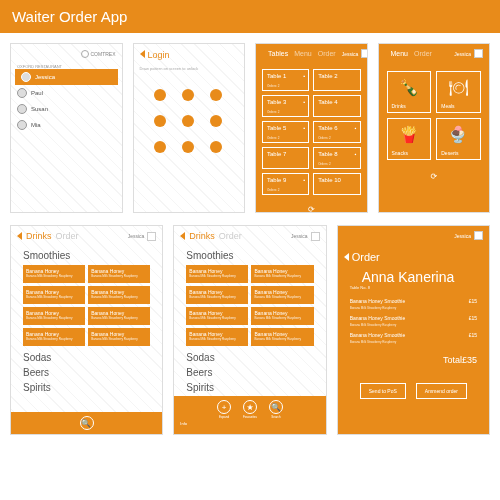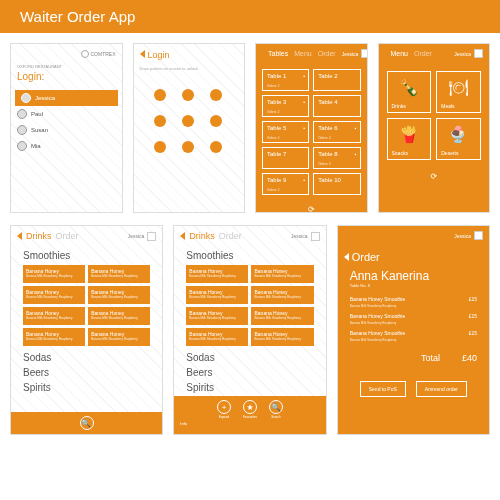--- a/index.html
+++ b/index.html
@@ -1,17 +1,17 @@
 <!DOCTYPE html>
 <html><head>
 <meta charset="utf-8">
 <style>
 *{box-sizing:border-box;margin:0;padding:0;font-family:'Segoe UI',Arial,sans-serif}
 body{background:#fff}
-.header{background:#e88b1a;color:#fff;padding:8px 20px;font-size:15px;font-weight:300}
+.header{background:#e88b1a;color:#fff;padding:8px 12px;font-size:15px;font-weight:300}
 .canvas{padding:10px;display:flex;flex-direction:column;gap:12px}
 .row{display:flex;gap:10px}
 .screen{background:#fff;border:1px solid #ddd;position:relative;overflow:hidden;flex:1}
 .screen.tall{height:170px}
 .screen.wide{height:210px}
 .diag-bg::before{content:'';position:absolute;inset:0;background:repeating-linear-gradient(45deg,transparent,transparent 8px,#f5f5f5 8px,#f5f5f5 9px);z-index:0}
 .screen>*{position:relative;z-index:1}
 
 
 .s1-top{display:flex;justify-content:space-between;align-items:flex-start;padding:6px}
@@ -62,25 +62,25 @@
 .bbar{background:#e88b1a;position:absolute;bottom:0;left:0;right:0;height:22px;display:flex;align-items:center;justify-content:center}
 .bbar-ic{width:14px;height:14px;border:1px solid #fff;border-radius:50%;color:#fff;font-size:8px;display:flex;align-items:center;justify-content:center}
 .s6 .bbar{height:38px;flex-direction:column;gap:2px;justify-content:flex-start;padding-top:4px}
 .s6-icons{display:flex;gap:12px}
 .s6-ic-wrap{display:flex;flex-direction:column;align-items:center;gap:1px;color:#fff;font-size:3px}
 .s6-info{font-size:4px;color:#fff;align-self:flex-start;padding-left:6px}
 
 
 .s7{background:#e88b1a;color:#fff}
 .s7-title{display:flex;align-items:center;gap:3px;padding:6px;font-size:11px}
-.s7-cust{font-size:12px;padding:0 12px}
+.s7-cust{font-size:14px;padding:0 24px}
 .s7-tbl{font-size:4px;padding:0 12px 6px;opacity:0.9}
 .ord-line{display:flex;justify-content:space-between;padding:2px 12px;font-size:5px}
 .ord-sub{font-size:3px;padding:0 12px 3px;opacity:0.8}
-.total-row{display:flex;justify-content:flex-end;gap:22px;padding:8px 12px;font-size:9px}
+.total-row{display:flex;justify-content:flex-end;gap:0;padding:8px 12px;font-size:9px}
 .s7-btns{display:flex;gap:10px;justify-content:center;padding:10px 0}
 .s7-btn{border:1px solid #fff;padding:4px 8px;font-size:5px}
 .user-badge{display:flex;align-items:center;gap:3px;font-size:5px}
 .mini-av{width:9px;height:9px;background:#fff;border:1px solid #ccc}
 </style>
 </head>
 <body>
 
 <div class="header">Waiter Order App</div>
 
@@ -90,21 +90,20 @@
 
   <div class="screen tall diag-bg">
     <div class="s1-top">
       <div></div>
       <div class="brand">
             <span class="brand-circ"></span>
             <span>COMTREX</span>
           </div>
     </div>
     <div class="s1-sub">OXFORD RESTAURANT</div>
-    <div class="s1-title">Login:</div>
     <div id="users">
           <div class="user-row active">
             <span class="avatar"></span>
             <span>Jessica</span>
           </div>
           <div class="user-row">
             <span class="avatar"></span>
             <span>Paul</span>
           </div>
           <div class="user-row">
@@ -389,21 +388,21 @@
           </div>
           <div class="ord-sub">Banana Milk Strawberry Raspberry</div>
           <div class="ord-line">
             <span>Banana Honey Smoothie</span>
             <span>£15</span>
           </div>
           <div class="ord-sub">Banana Milk Strawberry Raspberry</div>
         </div>
     <div class="total-row">
       <span>Total</span>
-      <span>£40</span>
+      <span>£35</span>
     </div>
     <div class="s7-btns">
       <div class="s7-btn">Send to PoS</div>
       <div class="s7-btn">Ammend order</div>
     </div>
   </div>
 </div>
 
 </div>
 

